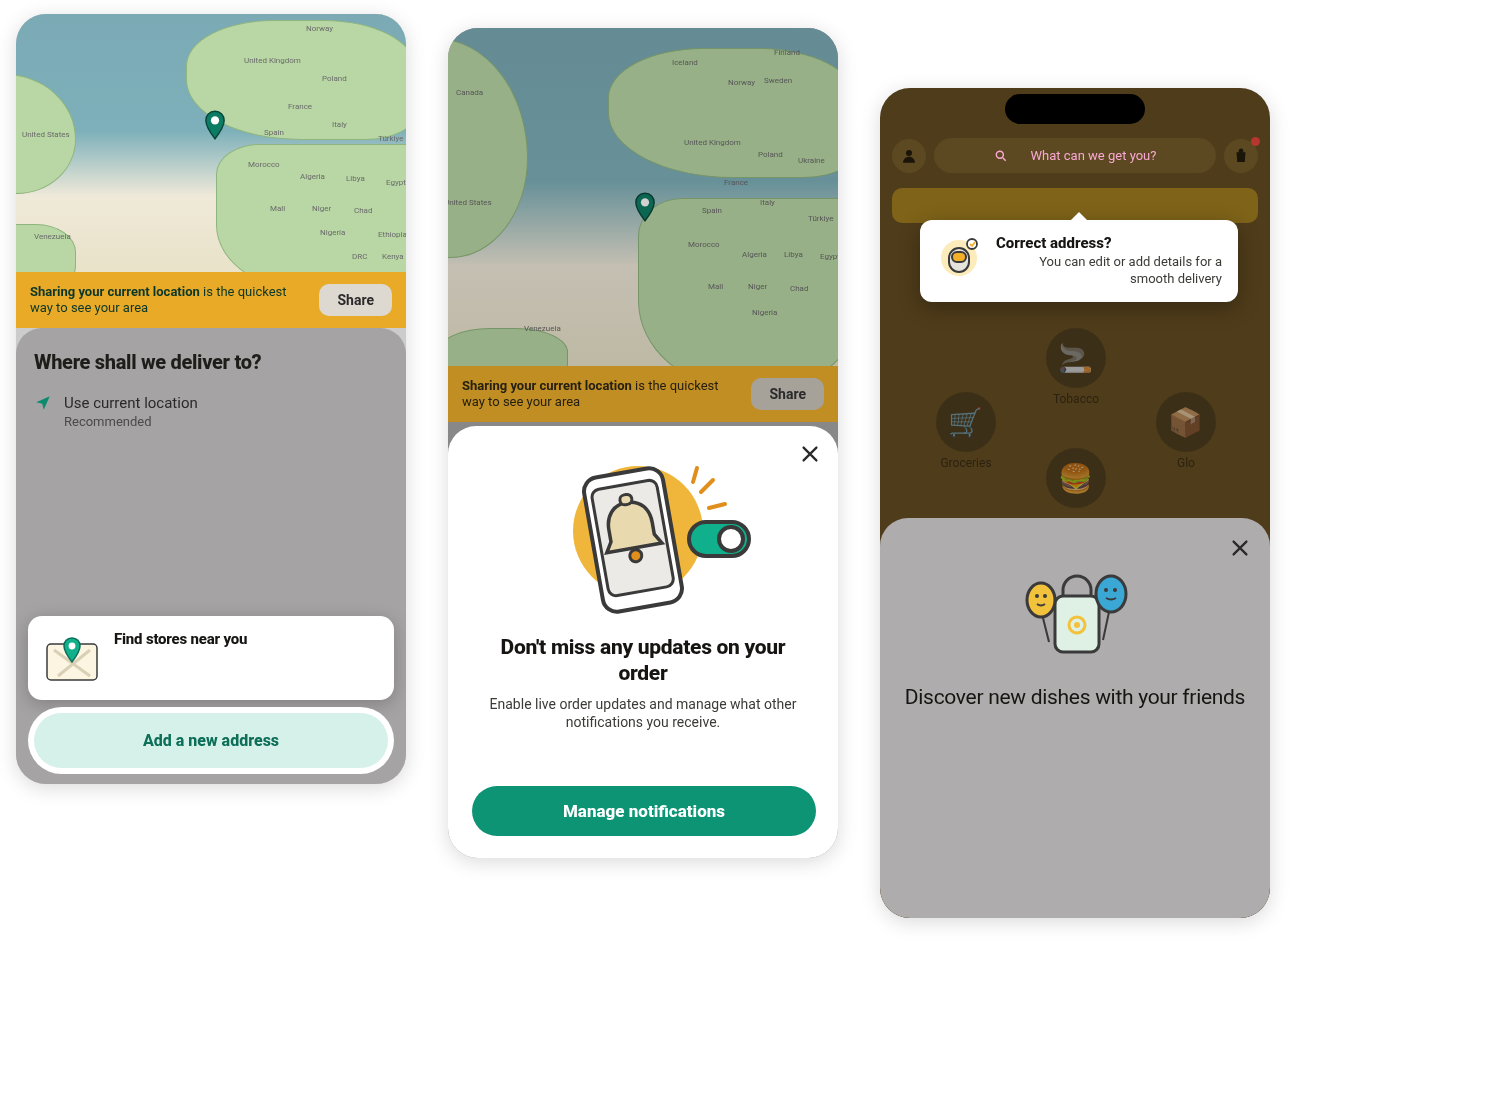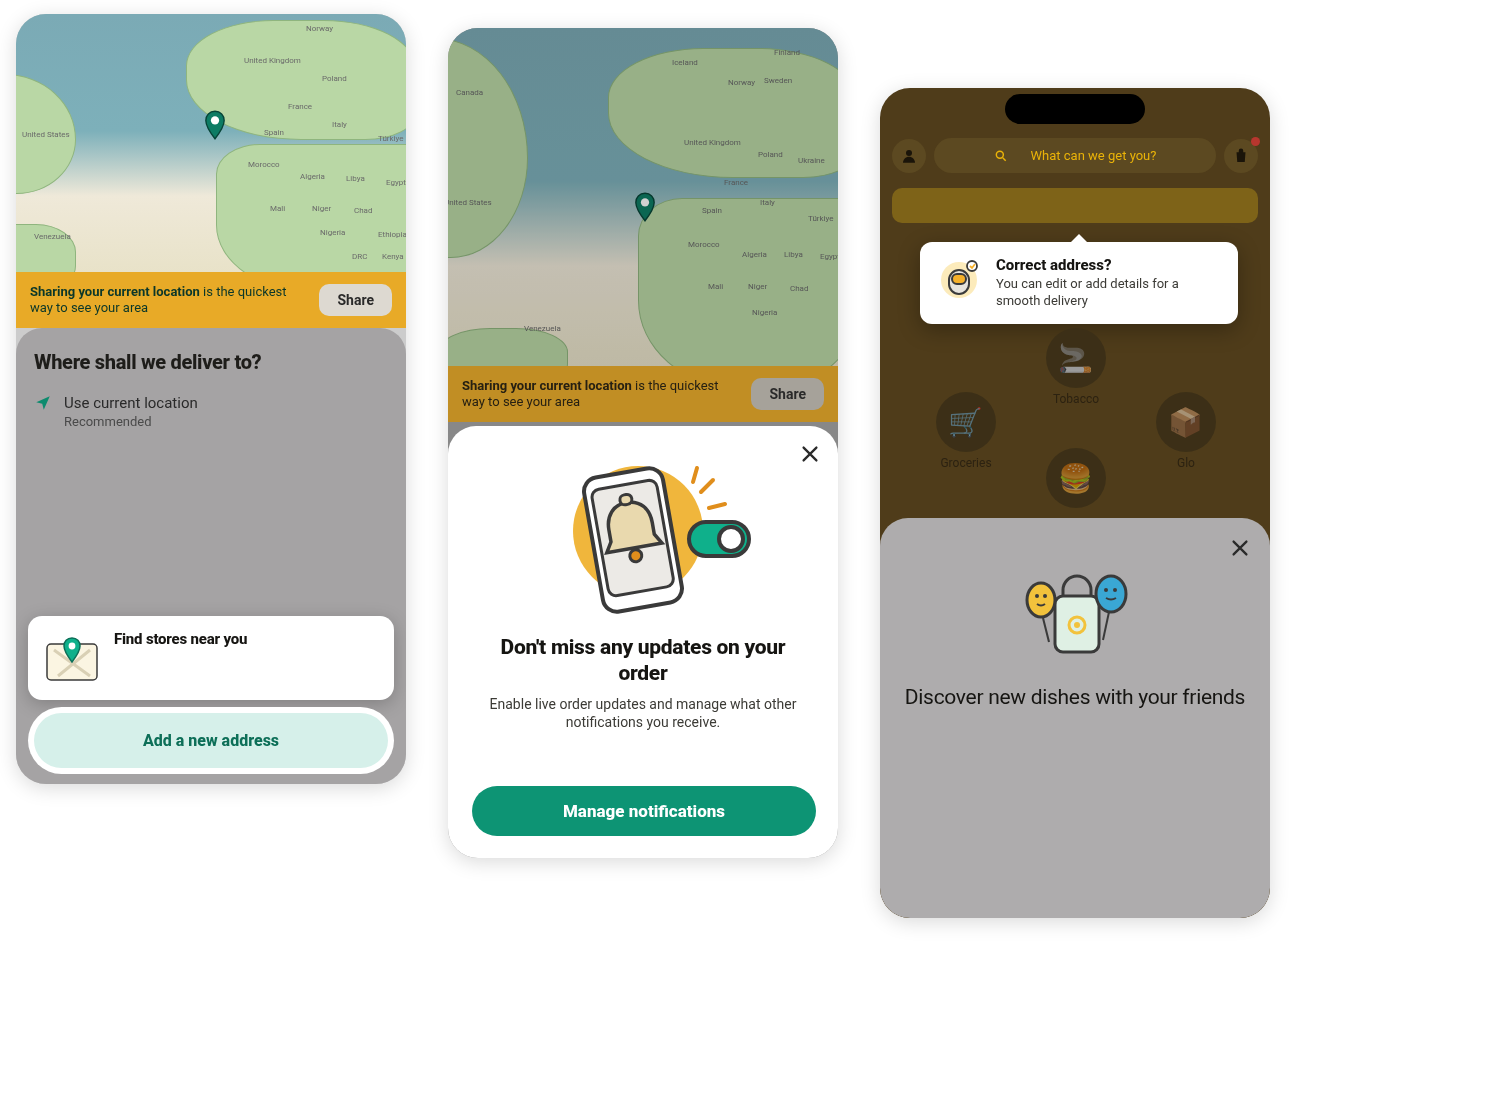--- a/index.html
+++ b/index.html
@@ -51,30 +51,30 @@
 .modal2 h2 { font-size:21px; font-weight:800; text-align:center; color:#161512; line-height:1.25; letter-spacing:-0.3px; padding:0 6px; }
 .modal2 p.sub { font-size:14px; text-align:center; color:#3c3b36; margin-top:8px; line-height:1.35; padding:0 14px; }
 .manage-btn { position:absolute; left:24px; right:22px; bottom:22px; background:#0d9474; border:none; border-radius:26px; padding:15px 0; font-size:17px; font-weight:800; color:#fff; }
 
 
 #s3 { left:880px; top:88px; height:830px; background:#4f3c1a; }
 .notch { position:absolute; left:50%; top:6px; transform:translateX(-50%); width:140px; height:30px; background:#000; border-radius:18px; }
 .topbar3 { position:absolute; left:12px; right:12px; top:50px; display:flex; align-items:center; gap:8px; }
 .circ { width:34px; height:34px; border-radius:50%; background:#5c4921; display:flex; align-items:center; justify-content:center; color:#1a1409; position:relative; }
 .circ svg{width:18px;height:18px;}
-.search3 { flex:1; height:35px; background:#5c4921; border-radius:18px; display:flex; align-items:center; justify-content:center; gap:23px; color:#eab308; font-size:13px; }
+.search3 { flex:1; height:35px; background:#5c4921; border-radius:18px; display:flex; align-items:center; justify-content:center; gap:23px; color:#f9a8d4; font-size:13px; }
 .search3 svg{width:14px;height:14px;}
 .dot { position:absolute; right:-2px; top:-2px; width:9px; height:9px; background:#b7362e; border-radius:50%; }
 .yellowbar3 { position:absolute; left:12px; right:12px; top:100px; height:35px; background:#7e6318; border-radius:10px; }
 
-.tooltip3 { position:absolute; left:40px; right:32px; top:154px; background:#fff; border-radius:12px; padding:14px 16px; display:flex; gap:14px; box-shadow:0 6px 22px rgba(0,0,0,0.3); }
+.tooltip3 { position:absolute; left:40px; right:32px; top:132px; background:#fff; border-radius:12px; padding:14px 16px; display:flex; gap:14px; box-shadow:0 6px 22px rgba(0,0,0,0.3); }
 .tooltip3::before { content:''; position:absolute; top:-8px; left:50%; transform:translateX(-50%); border:8px solid transparent; border-bottom-color:#fff; border-top:none; }
 .tooltip3 .ic3 { width:46px; height:46px; flex:none; }
 .tooltip3 h3 { font-size:15px; font-weight:800; color:#161512; }
-.tooltip3 p { font-size:13px; color:#3c3b36; line-height:1.3; margin-top:2px; }
+.tooltip3 p { font-size:13px; color:#3c3b36; line-height:1.3; margin-top:2px;text-align:right; }
 
 .cats { position:absolute; left:0; right:0; top:240px; height:200px; }
 .cat { position:absolute; text-align:center; }
 .cat .c-ic { width:60px; height:60px; background:#5d4923; border-radius:50%; margin:0 auto 4px; display:flex; align-items:center; justify-content:center; font-size:28px; filter:brightness(0.65); }
 .cat .c-lbl { font-size:12px; color:#2c2211; }
 .cat.co { width:100px; }
 
 .modal3 { position:absolute; left:0; right:0; bottom:0; top:430px; background:#aeacad; border-radius:28px 28px 30px 30px; padding:24px 20px 20px; }
 .modal3 .close { right:16px; top:16px; }
 .hero3 { width:120px; height:100px; margin:28px auto 14px; position:relative; }

